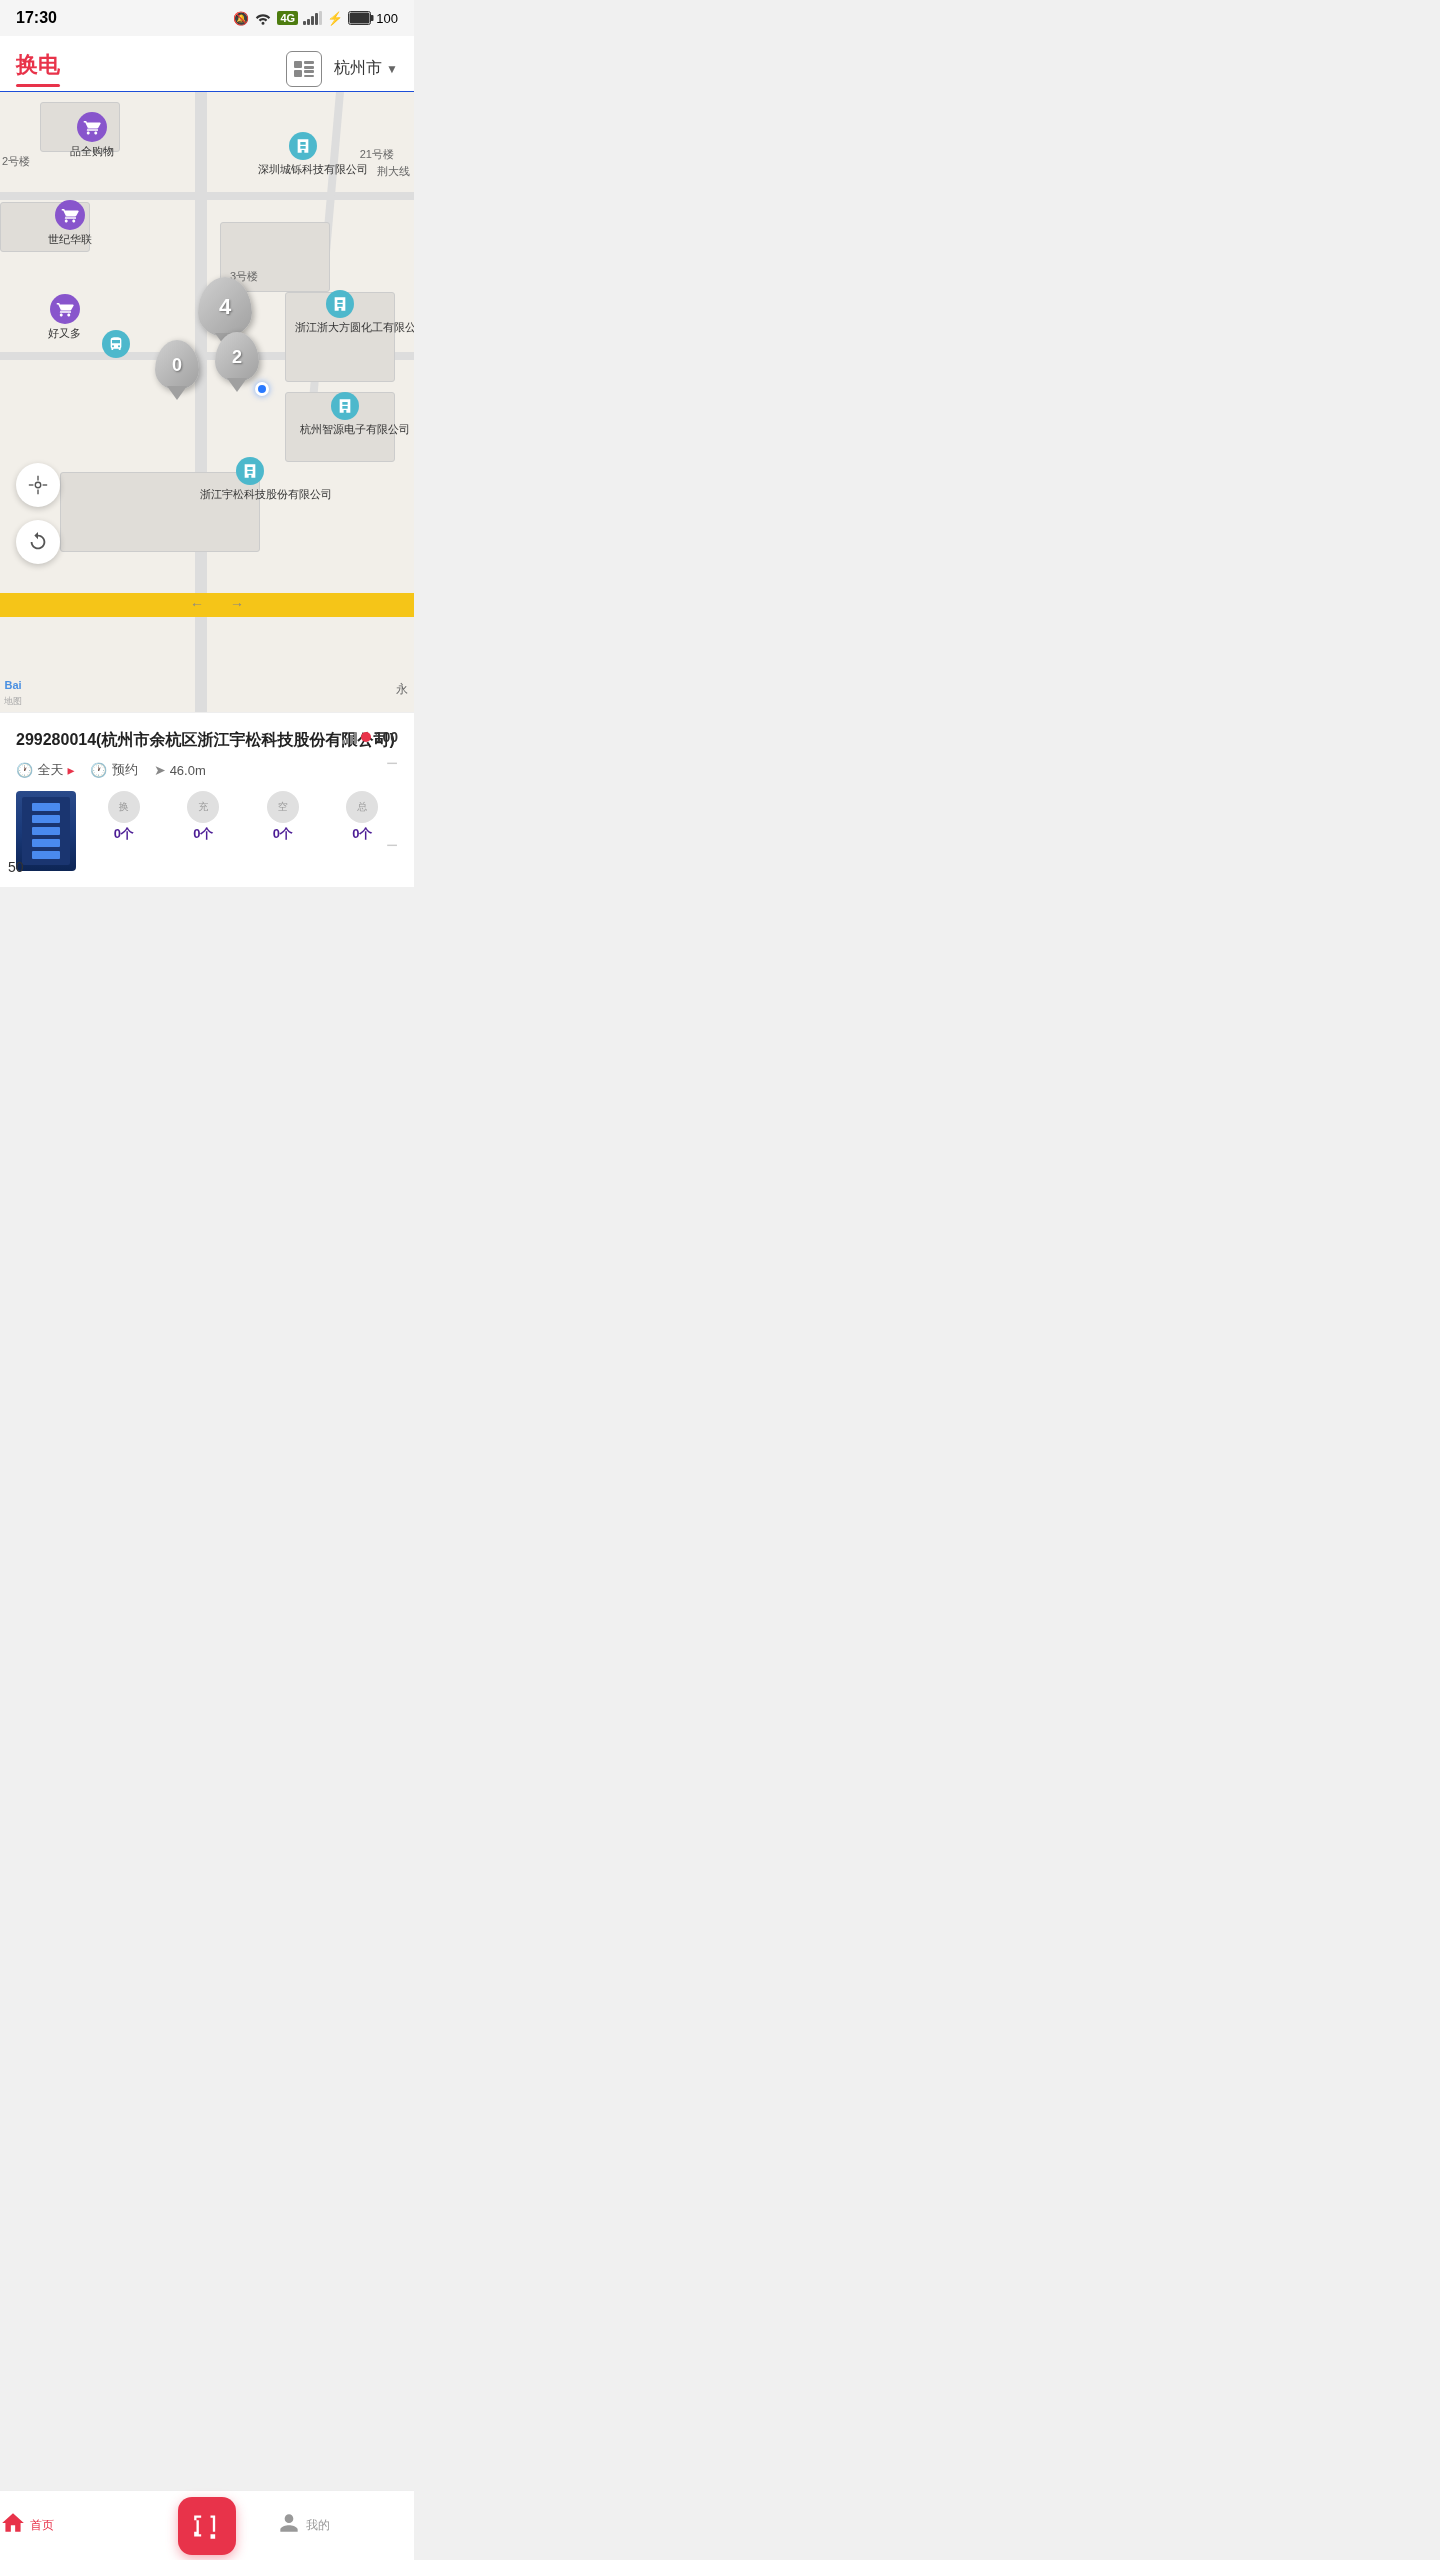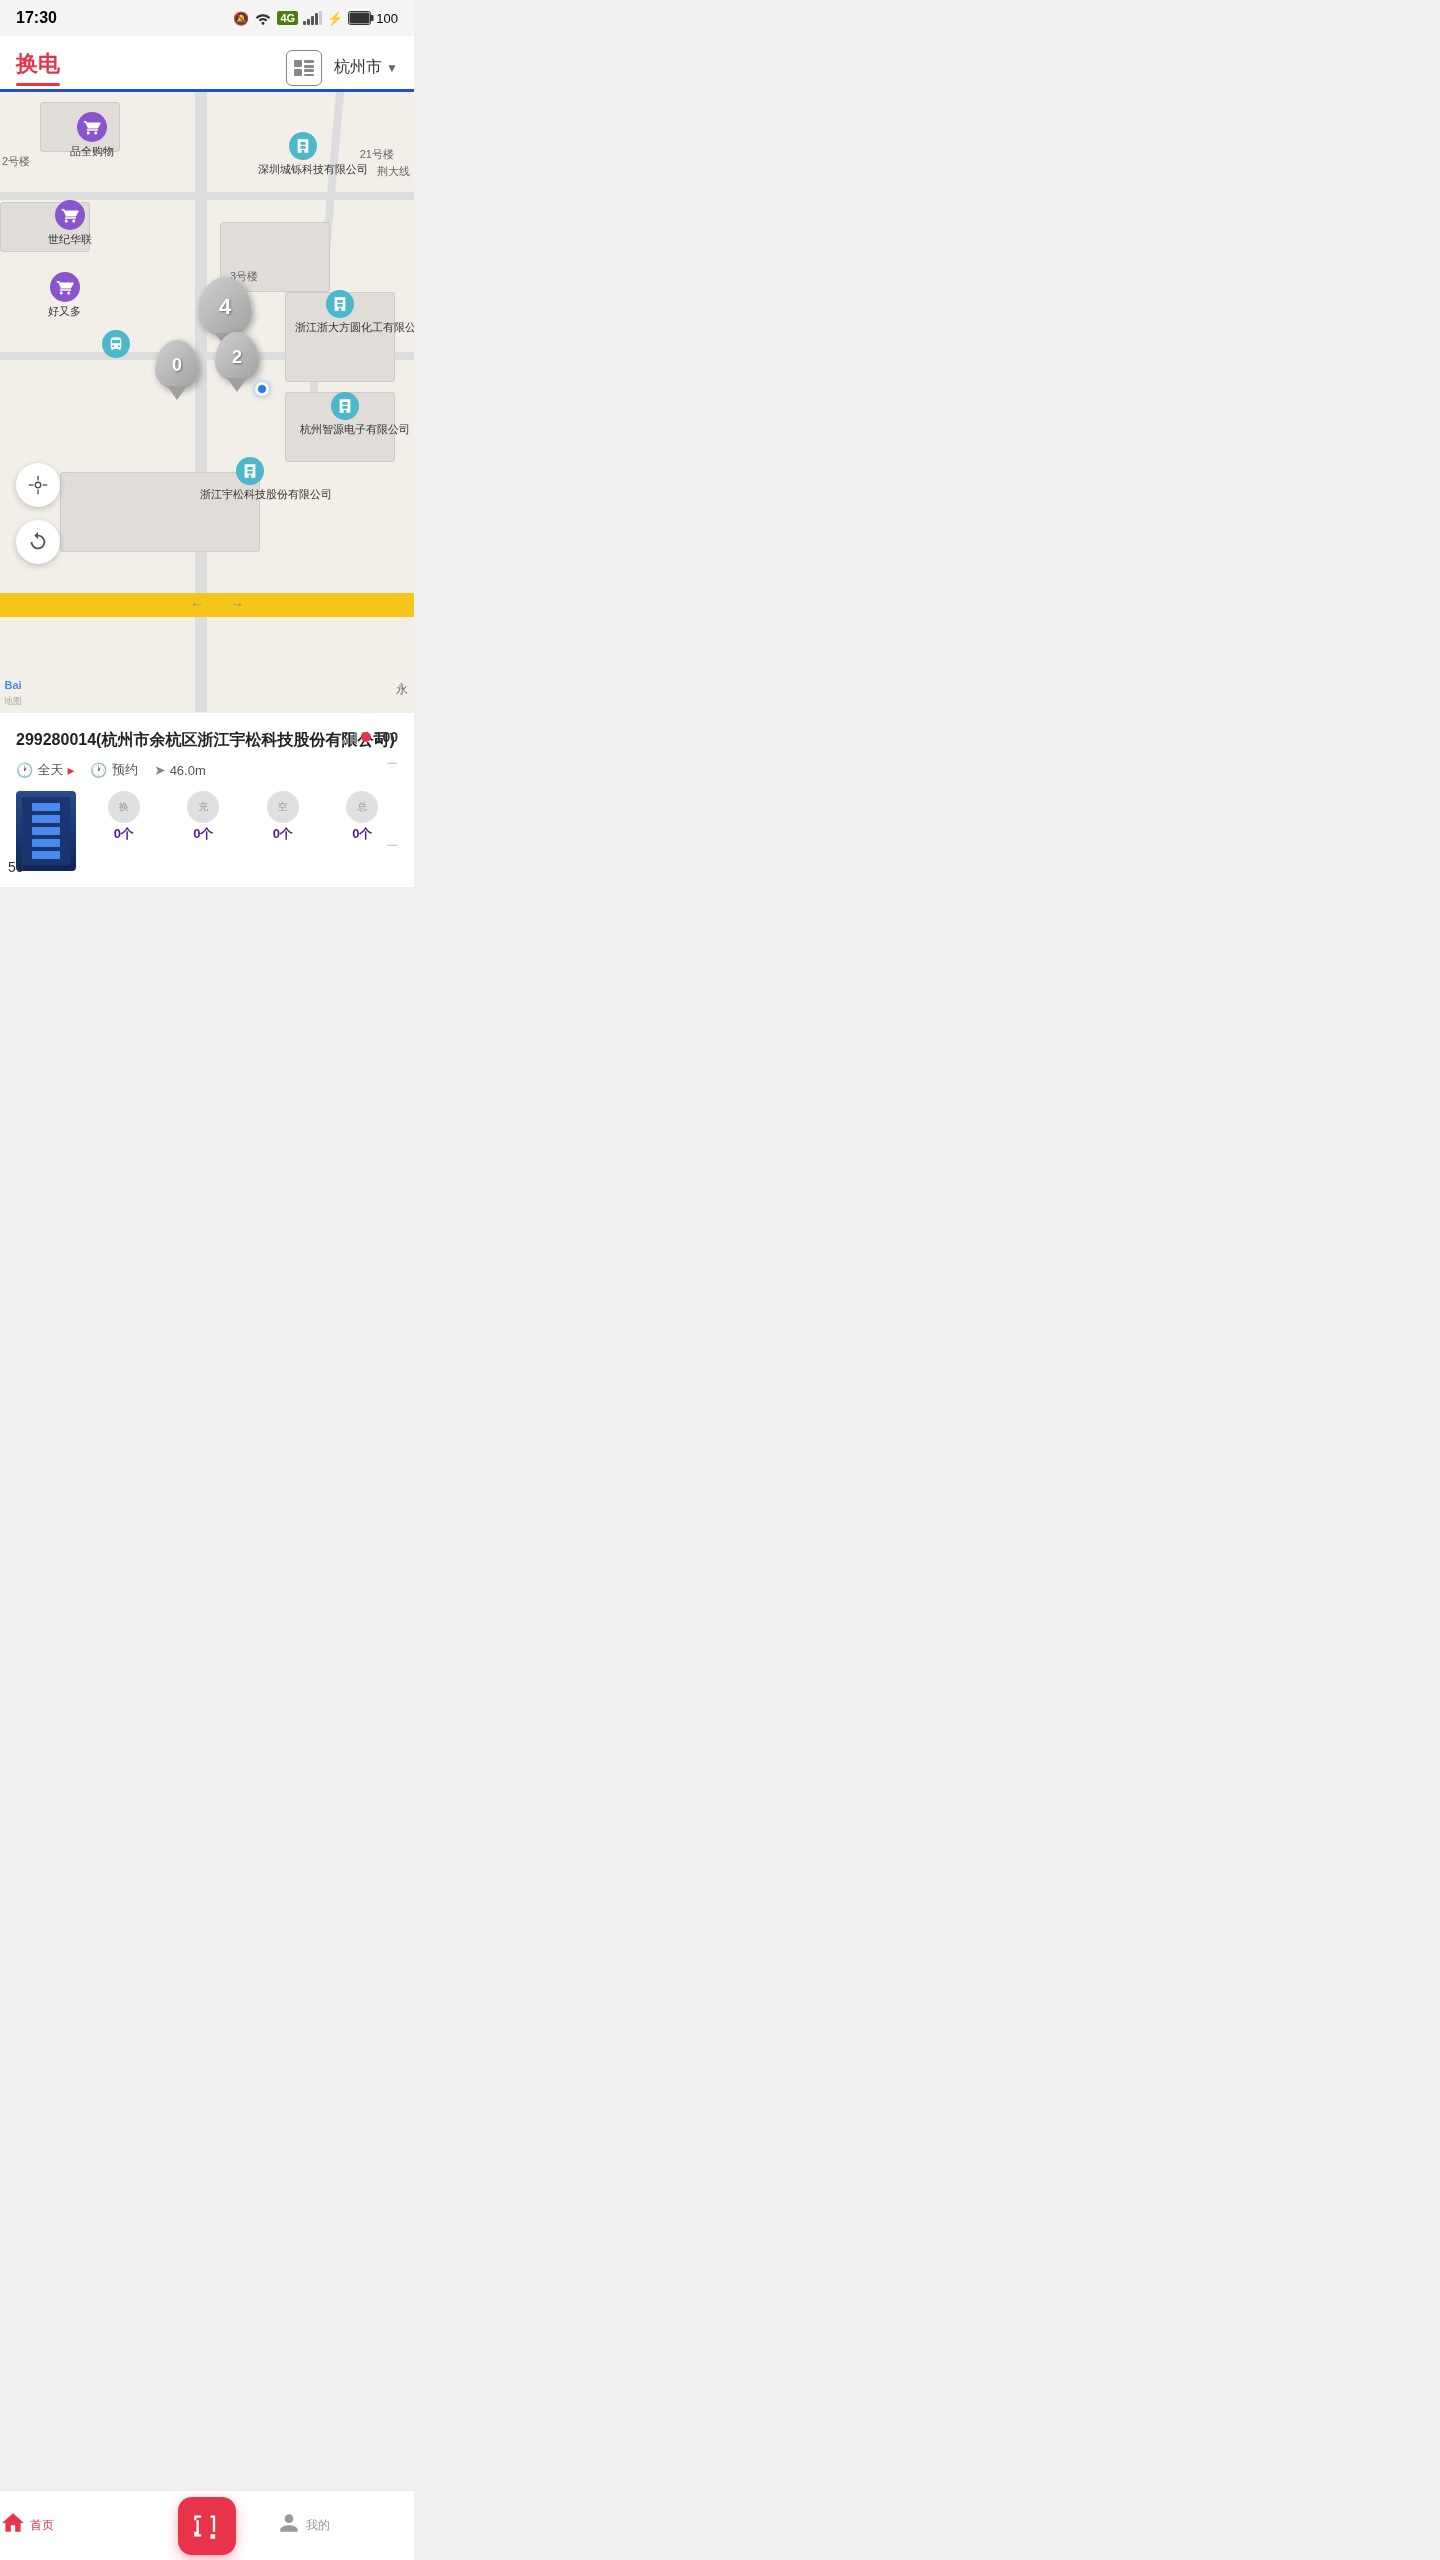--- a/index.html
+++ b/index.html
@@ -39,21 +39,21 @@
     .battery-text { font-size: 13px; font-weight: 500; }
 
     
     .header {
       display: flex;
       align-items: center;
       justify-content: space-between;
       padding: 10px 16px 0 16px;
       background: #fff;
       height: 56px;
-      border-bottom: 3px solid #1d4ed8;
+      border-bottom: 1px solid #1d4ed8;
       position: relative;
       z-index: 100;
     }
     .header-title-wrap {
       display: flex;
       flex-direction: column;
       align-items: flex-start;
     }
     .header-title {
       font-size: 22px;
@@ -535,21 +535,21 @@
 
   <div class="poi-marker" style="top:108px;left:20px;">
     <div class="poi-circle">
       <svg viewBox="0 0 24 24">
           <path d="M7 18c-1.1 0-2 .9-2 2s.9 2 2 2 2-.9 2-2-.9-2-2-2zm10 0c-1.1 0-2 .9-2 2s.9 2 2 2 2-.9 2-2-.9-2-2-2zm-9.8-4h11.5c.7 0 1.4-.4 1.7-1l3-5.4A1 1 0 0022.5 6H5.2L4.3 4H1v2h2l3.6 7.6-1.4 2.5C4.5 16.4 5 17 5.9 17H20v-2H6.4l1.8-3.1L7.2 14z"></path>
         </svg>
     </div>
     <span class="poi-label">世纪华联</span>
   </div>
 
-  <div class="poi-marker" style="top:180px;left:20px;">
+  <div class="poi-marker" style="top:202px;left:20px;">
     <div class="poi-circle">
       <svg viewBox="0 0 24 24">
           <path d="M7 18c-1.1 0-2 .9-2 2s.9 2 2 2 2-.9 2-2-.9-2-2-2zm10 0c-1.1 0-2 .9-2 2s.9 2 2 2 2-.9 2-2-.9-2-2-2zm-9.8-4h11.5c.7 0 1.4-.4 1.7-1l3-5.4A1 1 0 0022.5 6H5.2L4.3 4H1v2h2l3.6 7.6-1.4 2.5C4.5 16.4 5 17 5.9 17H20v-2H6.4l1.8-3.1L7.2 14z"></path>
         </svg>
     </div>
     <span class="poi-label">好又多</span>
   </div>
 
   <div class="building-marker" style="top:40px;left:258px;">
     <div class="building-circle">

